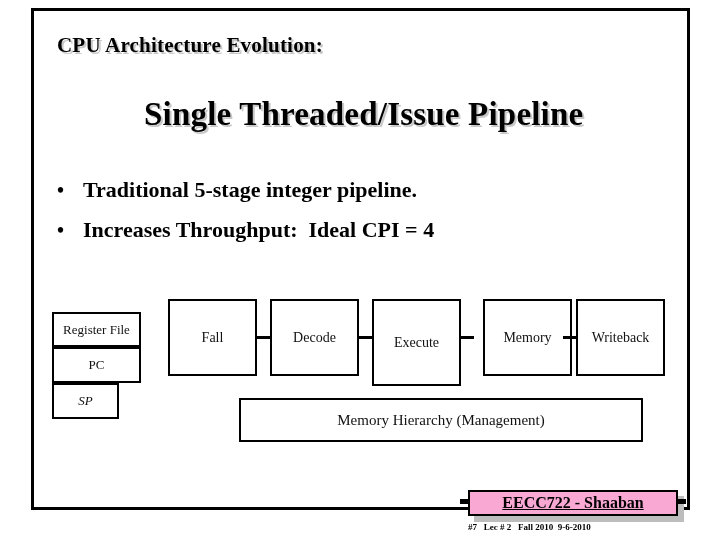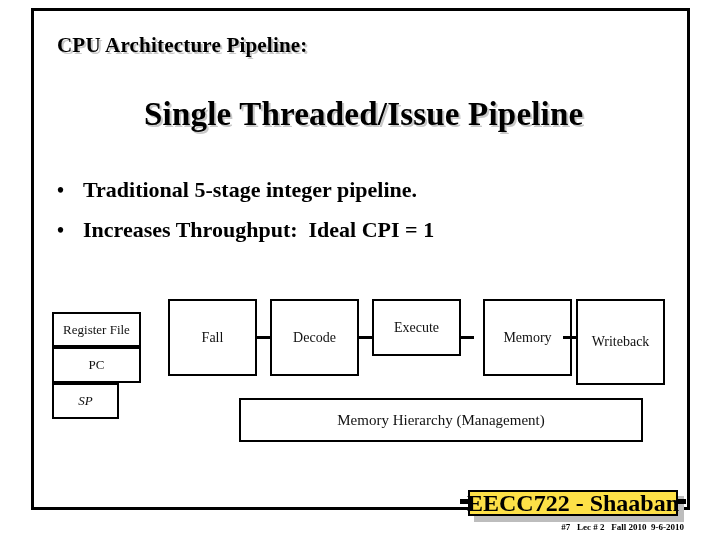--- a/index.html
+++ b/index.html
@@ -122,27 +122,28 @@
     background: #bdbdbd;
   }
   #badge {
     position: absolute;
     left: 0;
     top: 0;
     width: 210px;
     height: 26px;
     box-sizing: border-box;
     border: 2px solid #000000;
-    background: #fde047;
+    background: #f9a8d4;
     display: flex;
     align-items: center;
     justify-content: center;
-    font-size: 24px;
-    font-weight: bold;
-    white-space: nowrap;
+    font-size: 16px;
+    font-weight: bold;
+    white-space: nowrap;
+    text-decoration: underline;
   }
   #badge-nub-left {
     position: absolute;
     left: -8px;
     top: 9px;
     width: 9px;
     height: 5px;
     background: #000000;
   }
   #badge-nub-right {
@@ -151,60 +152,60 @@
     top: 9px;
     width: 9px;
     height: 5px;
     background: #000000;
   }
   #footer-line {
     position: absolute;
     left: 468px;
     top: 522px;
     width: 216px;
-    text-align: right;
+    text-align: left;
     font-size: 9px;
     font-weight: bold;
     white-space: pre;
     font-family: "Liberation Serif", "DejaVu Serif", serif;
   }
 </style>
 </head>
 <body>
 
 <div id="slide">
 
   <div id="frame"></div>
 
-  <div class="heading-small">CPU Architecture Pipeline:</div>
+  <div class="heading-small">CPU Architecture Evolution:</div>
 
   <div class="heading-big">Single Threaded/Issue Pipeline</div>
 
   <div id="bullets">
     <div class="bullet-row">
       <span class="bullet-dot">•</span>
       <span>Traditional 5-stage integer pipeline.</span>
     </div>
     <div class="bullet-row">
       <span class="bullet-dot">•</span>
-      <span>Increases Throughput:  Ideal CPI = 1</span>
+      <span>Increases Throughput:  Ideal CPI = 4</span>
     </div>
   </div>
 
   <div id="diagram">
 
     <div class="dbox regbox" style="left:52px; top:296px; width:89px; height:35px;">Register File</div>
     <div class="dbox regbox" style="left:52px; top:331px; width:89px; height:36px;">PC</div>
     <div class="dbox regbox" style="left:52px; top:367px; width:67px; height:36px;font-style:italic;">SP</div>
 
     <div class="dbox stage" style="left:168px; top:283px; width:89px; height:77px;">Fall</div>
     <div class="dbox stage" style="left:270px; top:283px; width:89px; height:77px;">Decode</div>
-    <div class="dbox stage" style="left:372px; top:283px; width:89px; height:57px;">Execute</div>
+    <div class="dbox stage" style="left:372px; top:283px; width:89px; height:87px;">Execute</div>
     <div class="dbox stage" style="left:474px; top:283px; width:89px; height:77px;margin-left:9px;">Memory</div>
-    <div class="dbox stage" style="left:576px; top:283px; width:89px; height:86px;">Writeback</div>
+    <div class="dbox stage" style="left:576px; top:283px; width:89px; height:77px;">Writeback</div>
 
     <div class="connector" style="left:257px; top:320px; width:13px;"></div>
     <div class="connector" style="left:359px; top:320px; width:13px;"></div>
     <div class="connector" style="left:461px; top:320px; width:13px;"></div>
     <div class="connector" style="left:563px; top:320px; width:13px;"></div>
 
     <div class="dbox wide-box" style="left:213px; top:382px; width:404px; height:44px;">Memory Hierarchy (Management)</div>
 
   </div>
 

